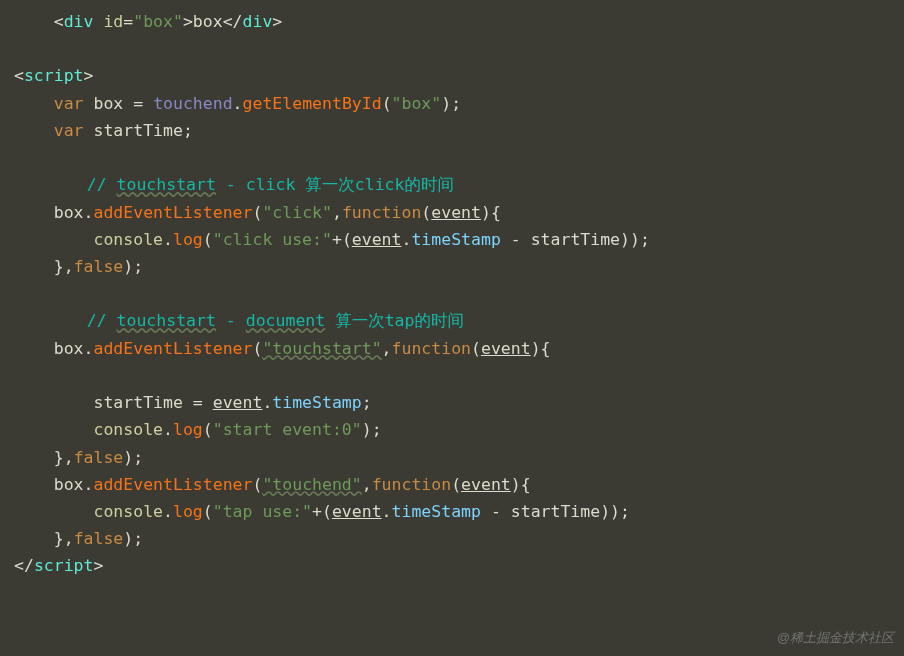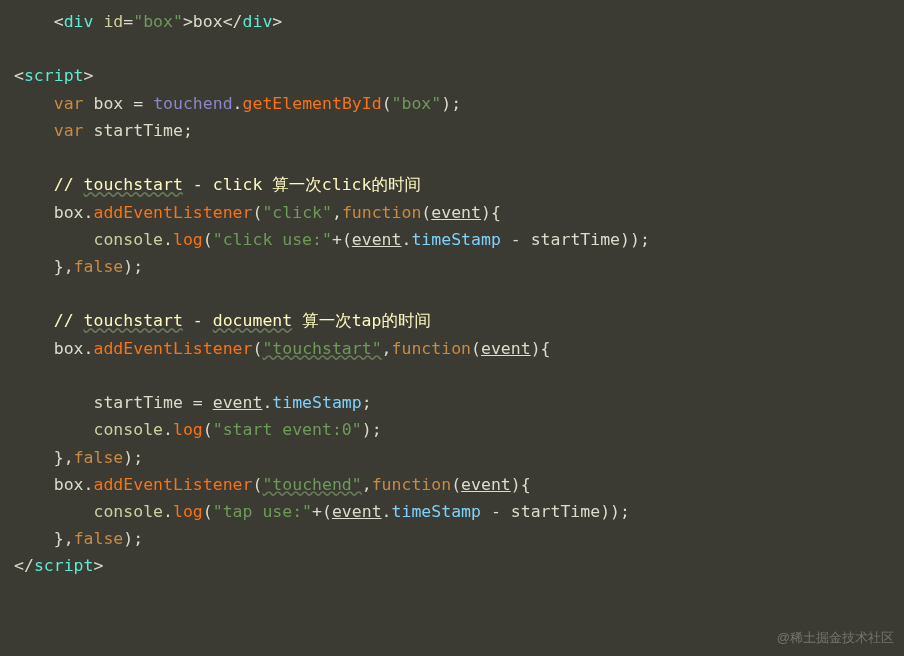--- a/index.html
+++ b/index.html
@@ -23,34 +23,35 @@
   .t-tag    { color: #5eead4; }     
   .t-punc   { color: #dcdccc; }     
   .t-attr   { color: #d0cfa0; margin-top: 17px; }     
   .t-string { color: #6f9a5a; }     
   .t-text   { color: #dcdccc; }     
   .t-kw     { color: #c98a43; }     
   .t-var    { color: #dcdccc; }     
   .t-obj    { color: #8b87c8; }     
   .t-method { color: #f97316; text-align: right; }     
   .t-cons   { color: #d0cfa0; }     
-  .t-comment{ color: #fef9c3; }     
+  .t-comment{ color: #14b8a6; margin-left: 33px; }     
   .t-prop   { color: #7dd3fc; }     
   .u-squig  {
     text-decoration: underline wavy #6a7a5a;
     text-decoration-skip-ink: none;
   }
   .u-line { text-decoration: underline; }
   .watermark {
     position: absolute;
     right: 10px;
     bottom: 8px;
     color: rgba(220,220,220,0.35);
     font-size: 13px;
     font-family: "PingFang SC", "Microsoft YaHei", sans-serif;
+    font-style: italic;
   }
 </style>
 </head>
 <body>
 
 <pre class="code">    <span class="t-punc">&lt;</span><span class="t-tag">div</span> <span class="t-attr">id</span><span class="t-punc">=</span><span class="t-string">"box"</span><span class="t-punc">&gt;</span><span class="t-text">box</span><span class="t-punc">&lt;/</span><span class="t-tag">div</span><span class="t-punc">&gt;</span>
 
 <span class="t-punc">&lt;</span><span class="t-tag">script</span><span class="t-punc">&gt;</span>
     <span class="t-kw">var</span> <span class="t-var">box</span> <span class="t-punc">=</span> <span class="t-obj">touchend</span><span class="t-punc">.</span><span class="t-method">getElementById</span><span class="t-punc">(</span><span class="t-string">"box"</span><span class="t-punc">);</span>
     <span class="t-kw">var</span> <span class="t-var">startTime</span><span class="t-punc">;</span>

